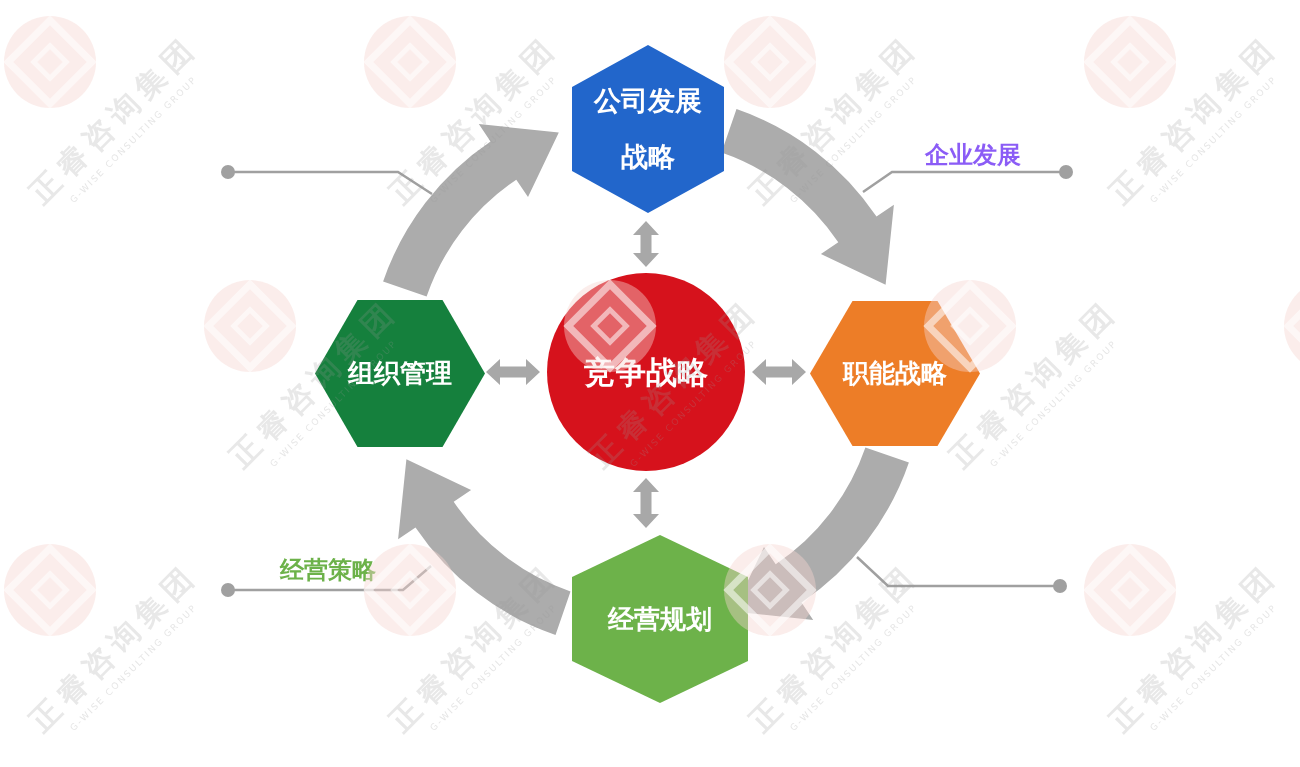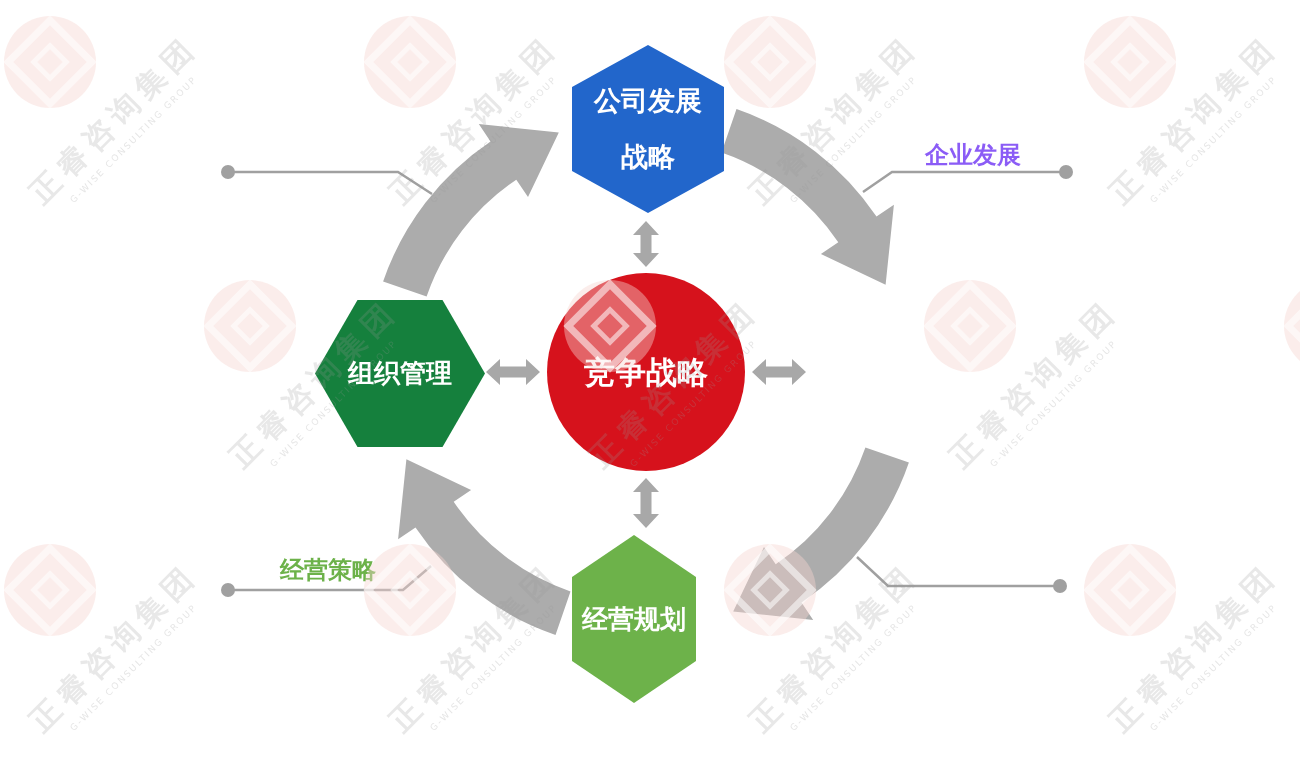--- a/index.html
+++ b/index.html
@@ -24,21 +24,21 @@
   .conn{fill:none;stroke:#A0A0A0;stroke-width:2.5;}
   .dot{fill:#A0A0A0;}
   
   .hex{position:absolute;z-index:3;display:flex;flex-direction:column;align-items:center;
        justify-content:center;color:#fff;font-weight:bold;text-align:center;line-height:1.32;gap:20px;}
   .hex-v{clip-path:polygon(50% 0%,100% 25%,100% 75%,50% 100%,0% 75%,0% 25%);}
   .hex-h{clip-path:polygon(0% 50%,25% 0%,75% 0%,100% 50%,75% 100%,25% 100%);}
   #hex-top{left:572px;top:45px;width:152px;height:168px;background:#2266CB;font-size:27px;}
   #hex-left{left:315px;top:300px;width:170px;height:147px;background:#15803d;font-size:26px;}
   #hex-right{left:810px;top:301px;width:170px;height:145px;background:#ED7D27;font-size:26px;}
-  #hex-bottom{left:572px;top:535px;width:124px;height:168px;background:#6DB24A;font-size:26px;}
+  #hex-bottom{left:572px;top:535px;width:176px;height:168px;background:#6DB24A;font-size:26px;}
   #center-circle{position:absolute;z-index:3;left:547px;top:273px;width:198px;height:198px;
        border-radius:50%;background:#D6121C;color:#fff;font-weight:bold;font-size:31px;
        line-height:1.5;display:flex;flex-direction:row;align-items:center;justify-content:center;text-align:center;}
   
   .side-label{position:absolute;z-index:4;width:180px;text-align:center;font-weight:bold;font-size:24px;}
   #label-tl{left:232px;top:137px;color:#5D8BD7;}
   #label-tr{left:883px;top:139px;color:#8b5cf6;}
   #label-br{left:890px;top:551px;color:#ED7D27;}
   #label-bl{left:238px;top:554px;color:#6DB24A;}
 </style>
@@ -69,20 +69,23 @@
     <circle class="dot" cx="228" cy="590" r="7"></circle>
   </svg>
 
   <div class="hex hex-v" id="hex-top">
     <span>公司发展</span>
     <span>战略</span>
   </div>
   <div class="hex hex-h" id="hex-left">
     <span>组织管理</span>
   </div>
+  <div class="hex hex-h" id="hex-right">
+    <span>职能战略</span>
+  </div>
   <div class="hex hex-v" id="hex-bottom">
     <span>经营规划</span>
   </div>
   <div id="center-circle">
     <span>竞争</span>
     <span>战略</span>
   </div>
 
   <div class="side-label" id="label-tr">企业发展</div>
   <div class="side-label" id="label-bl">经营策略</div>

